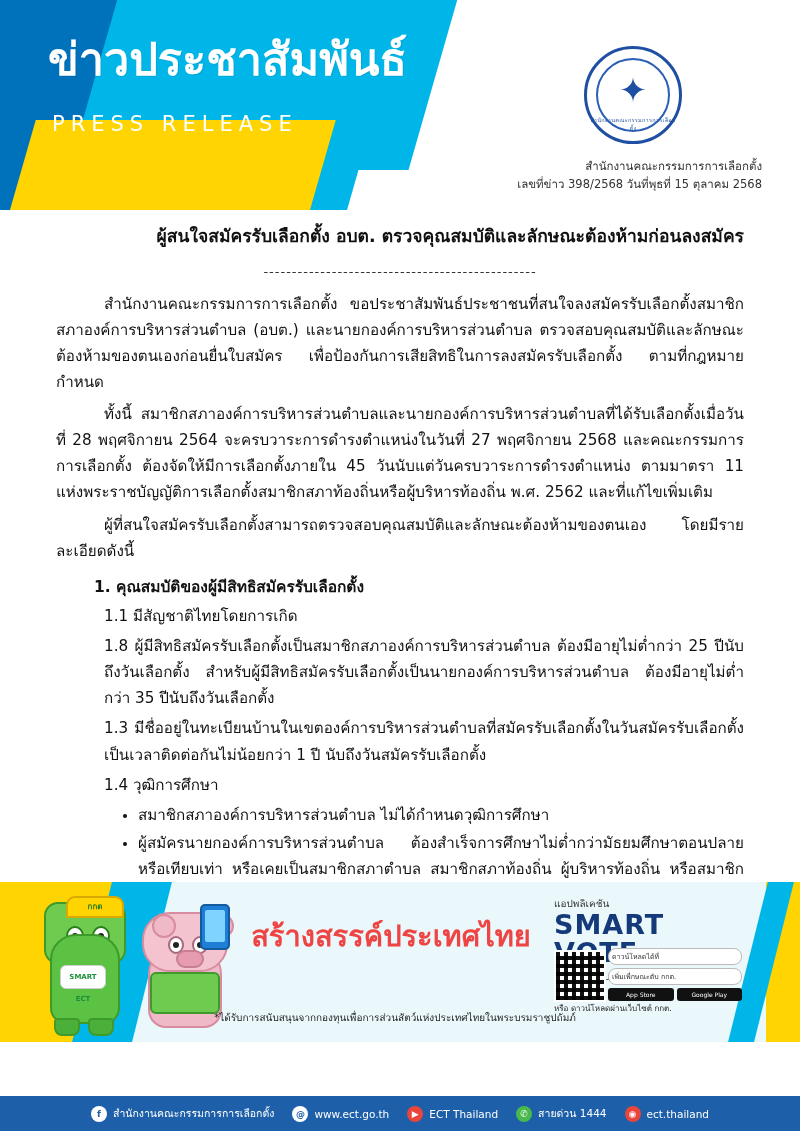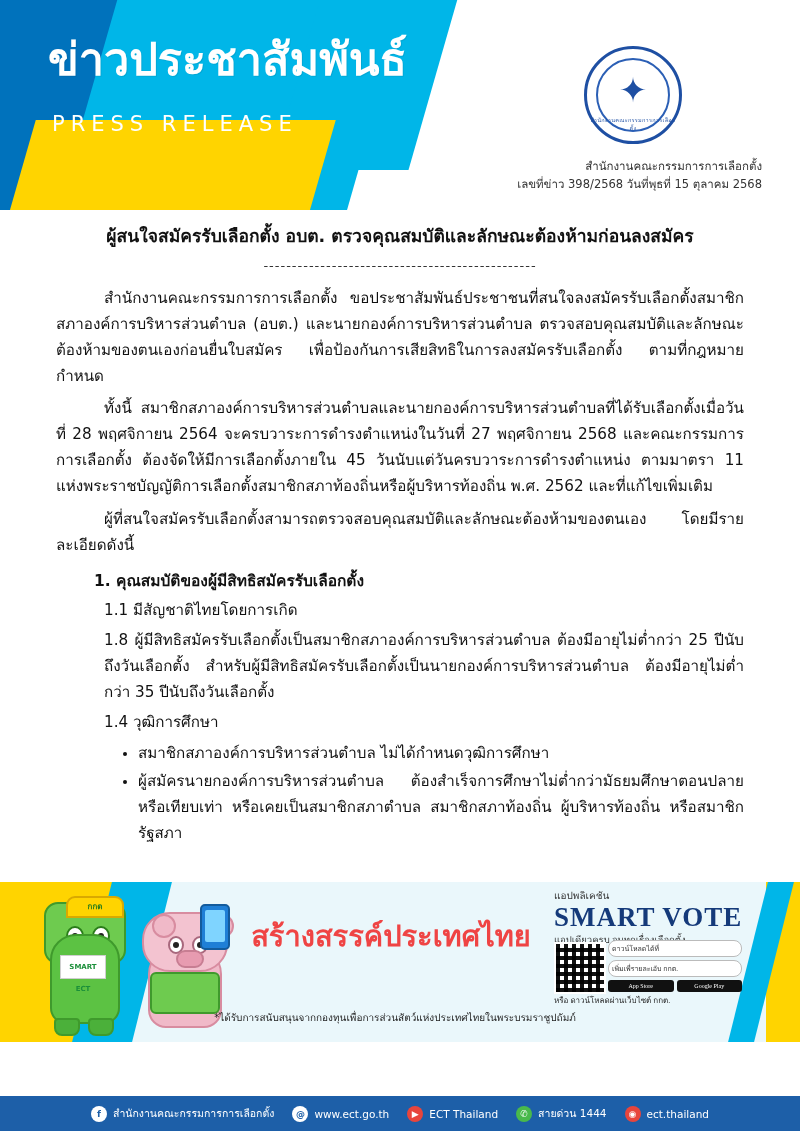--- a/index.html
+++ b/index.html
@@ -55,22 +55,22 @@
   }
 
   .hdr-org{
     position:absolute;right:38px;top:158px;z-index:6;text-align:right;
     font-size:11.5px;color:#333;line-height:1.55;
   }
 
   
   .content{position:absolute;left:0;top:212px;width:800px;padding:0 56px 0 56px;box-sizing:border-box;}
   .doc-title{
-    text-align:center;font-size:17.5px;font-weight:bold;color:#111;
-    margin:12px 0 9px 0;line-height:1.4;
+    text-align:right;font-size:17.5px;font-weight:bold;color:#111;
+    margin:12px 0 15px 0;line-height:1.4;
   }
   .divider{
     text-align:center;color:#333;font-size:13px;letter-spacing:1px;margin:2px 0 12px 0;
     white-space:nowrap;overflow:hidden;
   }
   p.para{
     font-size:15.2px;line-height:1.72;color:#111;margin:0 0 6px 0;
     text-align:justify;text-justify:inter-word;
   }
   p.indent{text-indent:48px;}
@@ -92,21 +92,21 @@
 
   .mascot{position:absolute;left:36px;top:18px;width:96px;height:130px;}
   .m-body{position:absolute;left:14px;top:34px;width:66px;height:86px;background:#5cc243;border-radius:26px 26px 16px 16px;border:2px solid #3f9a2c;}
   .m-head{position:absolute;left:8px;top:2px;width:78px;height:58px;background:#6ecb4f;border-radius:14px;border:2px solid #3f9a2c;}
   .m-cap{position:absolute;left:20px;top:-8px;width:54px;height:18px;background:#ffd400;border-radius:9px 9px 0 0;border:2px solid #d9a900;}
   .m-cap span{position:absolute;left:0;right:0;top:2px;text-align:center;font-size:8px;font-weight:bold;color:#2a7d1a;}
   .m-eye{position:absolute;top:22px;width:14px;height:16px;background:#fff;border-radius:50%;border:2px solid #2a7d1a;}
   .m-eye.l{left:20px;} .m-eye.r{left:46px;}
   .m-eye i{position:absolute;left:4px;top:5px;width:6px;height:6px;background:#222;border-radius:50%;}
   .m-mouth{position:absolute;left:32px;top:42px;width:16px;height:8px;background:#e85a5a;border-radius:0 0 10px 10px;}
-  .m-badge{position:absolute;left:24px;top:55px;width:44px;height:22px;background:#fff;border-radius:0;border:1px solid #cfcfcf;}
+  .m-badge{position:absolute;left:24px;top:65px;width:44px;height:22px;background:#fff;border-radius:6px;border:1px solid #cfcfcf;}
   .m-badge span{display:block;text-align:center;font-size:7px;font-weight:bold;color:#1b8f3a;line-height:22px;}
   .m-leg{position:absolute;top:118px;width:22px;height:14px;background:#4bb03a;border-radius:4px 4px 8px 8px;border:2px solid #3f9a2c;}
   .m-leg.l{left:18px;} .m-leg.r{left:52px;}
 
   .mascot2{position:absolute;left:132px;top:26px;width:104px;height:122px;}
   .p-body{position:absolute;left:16px;top:38px;width:70px;height:78px;background:#f0b9c8;border-radius:28px 28px 18px 18px;border:2px solid #d88ca0;}
   .p-shirt{position:absolute;left:18px;top:64px;width:66px;height:38px;background:#6ecb4f;border-radius:6px;border:2px solid #3f9a2c;}
   .p-head{position:absolute;left:10px;top:4px;width:82px;height:56px;background:#f3c3d0;border-radius:28px;border:2px solid #d88ca0;}
   .p-ear{position:absolute;top:0px;width:20px;height:20px;background:#f0b9c8;border-radius:50%;border:2px solid #d88ca0;}
   .p-ear.l{left:8px;} .p-ear.r{left:66px;}
@@ -115,21 +115,21 @@
   .p-eye i{position:absolute;left:3px;top:4px;width:6px;height:6px;background:#222;border-radius:50%;}
   .p-snout{position:absolute;left:32px;top:36px;width:24px;height:14px;background:#e79bb0;border-radius:10px;border:2px solid #c77d92;}
   .p-phone{position:absolute;left:68px;top:-4px;width:26px;height:42px;background:#1f7fd6;border-radius:5px;border:2px solid #135b9c;}
   .p-phone i{position:absolute;left:3px;top:4px;right:3px;bottom:6px;background:#7fd4ff;border-radius:2px;}
 
   .f-slogan{position:absolute;left:236px;top:22px;width:310px;text-align:center;}
   .f-slogan .l1{font-size:29px;font-weight:bold;color:#ef4444;line-height:1.12;margin-top:16px;}
   .f-slogan .l2{font-size:29px;font-weight:bold;color:#1b8f3a;line-height:1.12;}
   .f-note{position:absolute;left:200px;top:128px;width:390px;text-align:center;font-size:10px;color:#222;}
 
-  .smart{position:absolute;right:56px;top:6px;width:190px;font-family:Liberation Serif, serif;}
+  .smart{position:absolute;right:56px;top:14px;width:190px;}
   .smart .app-label{font-size:10px;color:#333;text-align:left;}
   .smart .sv{font-size:27px;font-weight:bold;color:#153a7a;letter-spacing:1px;line-height:1.05;}
   .smart .sv-sub{font-size:9.5px;color:#333;margin-top:1px;}
   .smart .qr{position:absolute;left:0;top:54px;width:48px;height:48px;background:
       repeating-linear-gradient(90deg,#111 0 4px,#fff 4px 8px),
       repeating-linear-gradient(0deg,#111 0 4px,#fff 4px 8px);
       background-blend-mode:multiply;border:2px solid #fff;}
   .smart .stores{position:absolute;left:54px;top:52px;width:134px;}
   .store-line{font-size:7px;color:#333;background:#fff;border:1px solid #bbb;border-radius:8px;padding:2px 3px;margin-bottom:3px;}
   .store-badges{display:flex;gap:3px;}
@@ -177,20 +177,21 @@
     <p class="para indent">ทั้งนี้ สมาชิกสภาองค์การบริหารส่วนตำบลและนายกองค์การบริหารส่วนตำบลที่ได้รับเลือกตั้งเมื่อวันที่ 28 พฤศจิกายน 2564 จะครบวาระการดำรงตำแหน่งในวันที่ 27 พฤศจิกายน 2568 และคณะกรรมการการเลือกตั้ง ต้องจัดให้มีการเลือกตั้งภายใน 45 วันนับแต่วันครบวาระการดำรงตำแหน่ง ตามมาตรา 11 แห่งพระราชบัญญัติการเลือกตั้งสมาชิกสภาท้องถิ่นหรือผู้บริหารท้องถิ่น พ.ศ. 2562 และที่แก้ไขเพิ่มเติม</p>
     <p class="para indent">ผู้ที่สนใจสมัครรับเลือกตั้งสามารถตรวจสอบคุณสมบัติและลักษณะต้องห้ามของตนเอง โดยมีรายละเอียดดังนี้</p>
 
     <div class="section-head">
       <span>1.</span>
       <span>คุณสมบัติของผู้มีสิทธิสมัครรับเลือกตั้ง</span>
     </div>
 
     <p class="lvl2">1.1 มีสัญชาติไทยโดยการเกิด</p>
     <p class="lvl2">1.8 ผู้มีสิทธิสมัครรับเลือกตั้งเป็นสมาชิกสภาองค์การบริหารส่วนตำบล ต้องมีอายุไม่ต่ำกว่า 25 ปีนับถึงวันเลือกตั้ง สำหรับผู้มีสิทธิสมัครรับเลือกตั้งเป็นนายกองค์การบริหารส่วนตำบล ต้องมีอายุไม่ต่ำกว่า 35 ปีนับถึงวันเลือกตั้ง</p>
+    <p class="lvl2">1.3 มีชื่ออยู่ในทะเบียนบ้านในเขตองค์การบริหารส่วนตำบลที่สมัครรับเลือกตั้งในวันสมัครรับเลือกตั้ง เป็นเวลาติดต่อกันไม่น้อยกว่า 1 ปี นับถึงวันสมัครรับเลือกตั้ง</p>
     <p class="lvl2">1.4 วุฒิการศึกษา</p>
 
     <ul class="bullets">
       <li>สมาชิกสภาองค์การบริหารส่วนตำบล ไม่ได้กำหนดวุฒิการศึกษา</li>
       <li>ผู้สมัครนายกองค์การบริหารส่วนตำบล ต้องสำเร็จการศึกษาไม่ต่ำกว่ามัธยมศึกษาตอนปลายหรือเทียบเท่า หรือเคยเป็นสมาชิกสภาตำบล สมาชิกสภาท้องถิ่น ผู้บริหารท้องถิ่น หรือสมาชิกรัฐสภา</li>
     </ul>
   </div>
 
   <div class="footer">
     <div class="f-bg"></div>
@@ -244,21 +245,21 @@
     </div>
     <div class="f-note">*ได้รับการสนับสนุนจากกองทุนเพื่อการส่วนสัตว์แห่งประเทศไทยในพระบรมราชูปถัมภ์</div>
 
     <div class="smart">
       <div class="app-label">แอปพลิเคชัน</div>
       <div class="sv">SMART VOTE</div>
       <div class="sv-sub">แอปเดียวครบ จบทุกเรื่องเลือกตั้ง</div>
       <div class="qr"></div>
       <div class="stores">
         <div class="store-line">ดาวน์โหลดได้ที่</div>
-        <div class="store-line">เพิ่มเพื่รายละเอับ กกต.</div>
+        <div class="store-line">เพิ่มเพื่กษณะตับ กกต.</div>
         <div class="store-badges">
           <div class="store-badge">App Store</div>
           <div class="store-badge">Google Play</div>
         </div>
       </div>
       <div class="orlabel">หรือ ดาวน์โหลดผ่านเว็บไซต์ กกต.</div>
     </div>
 
     <div class="f-bar">
       <div class="f-item">

